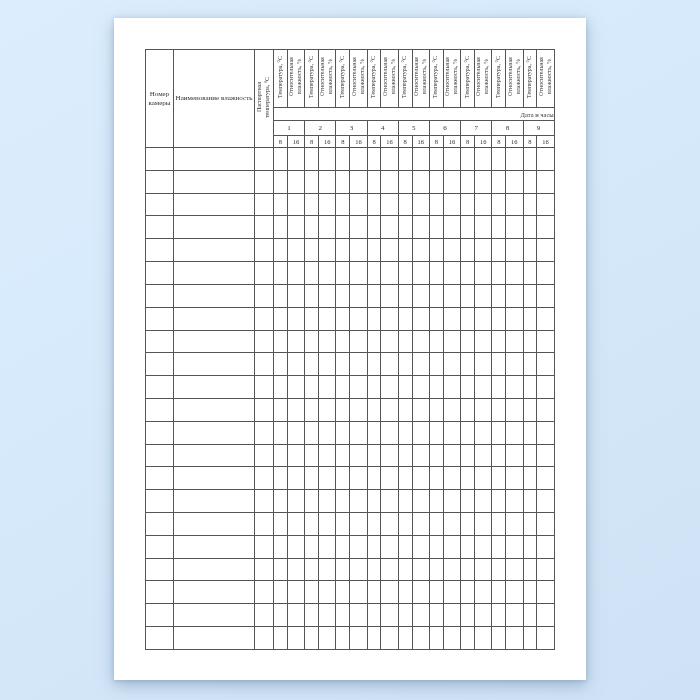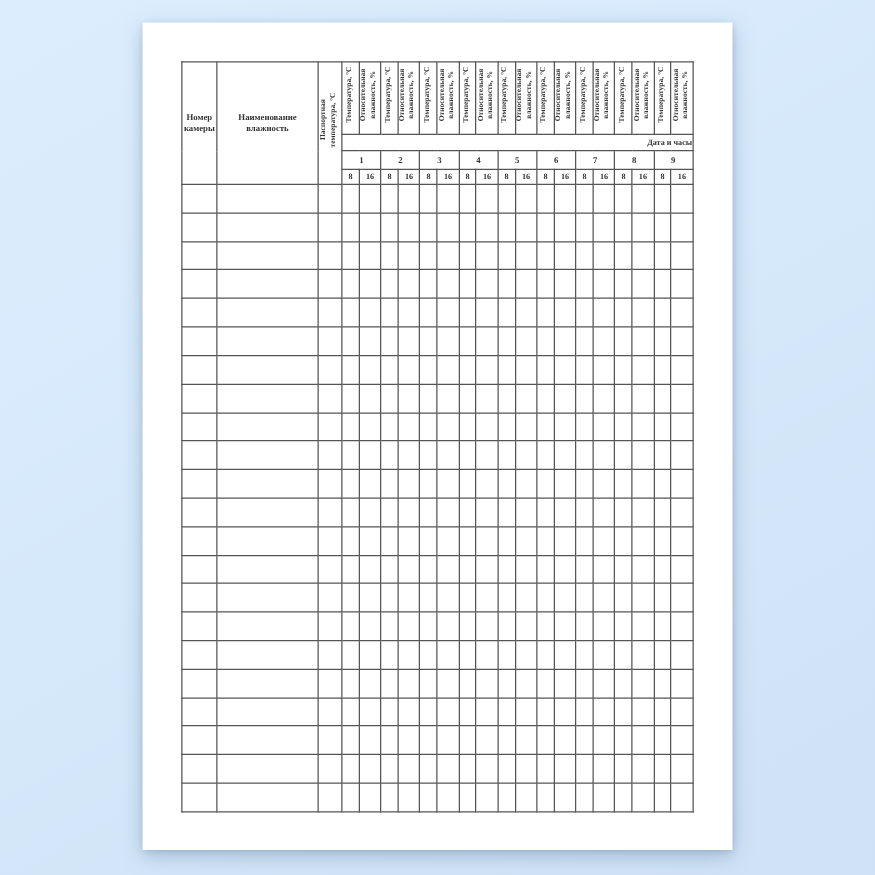--- a/index.html
+++ b/index.html
@@ -5,21 +5,20 @@
   html, body {
     margin: 0; padding: 0;
     width: 700px; height: 700px;
     overflow: hidden;
     font-family: "Liberation Serif", "DejaVu Serif", serif;
   }
   .stage {
     position: relative;
     width: 700px; height: 700px;
     background: linear-gradient(150deg, #dceefd 0%, #d6e9fb 45%, #cfe2f5 100%);
-    font-weight: bold;
   }
   .page {
     position: absolute;
     left: 114px; top: 18px;
     width: 472px; height: 662px;
     background: #ffffff;
     box-shadow: 0 5px 15px rgba(105,135,170,0.50), 0 1px 4px rgba(105,135,170,0.35);
   }
   table.log {
     position: absolute;

